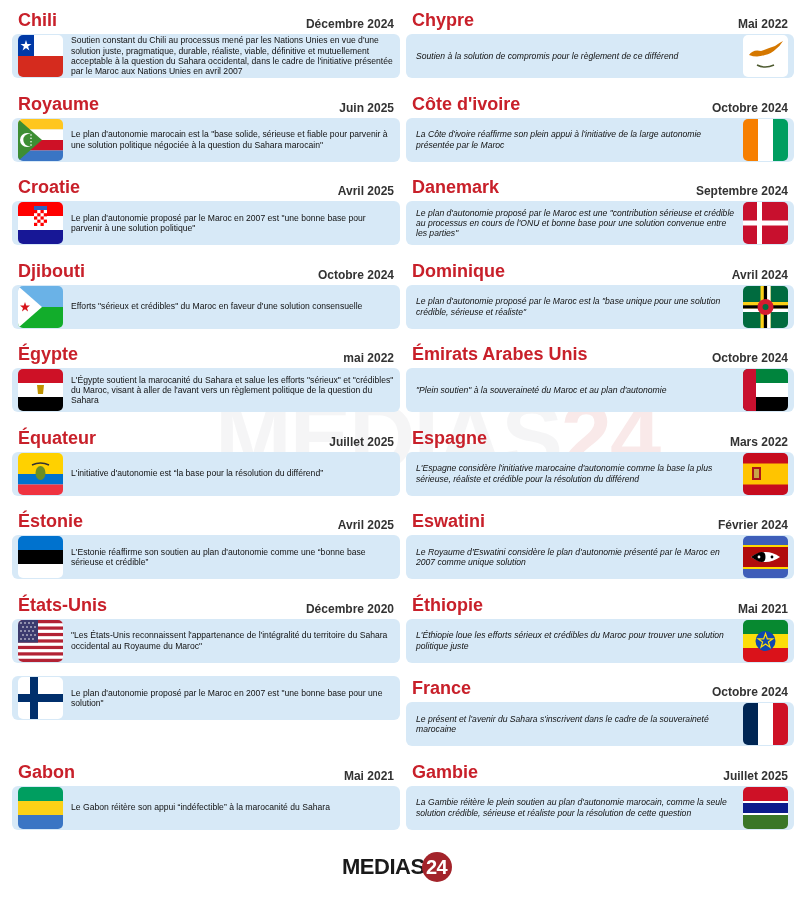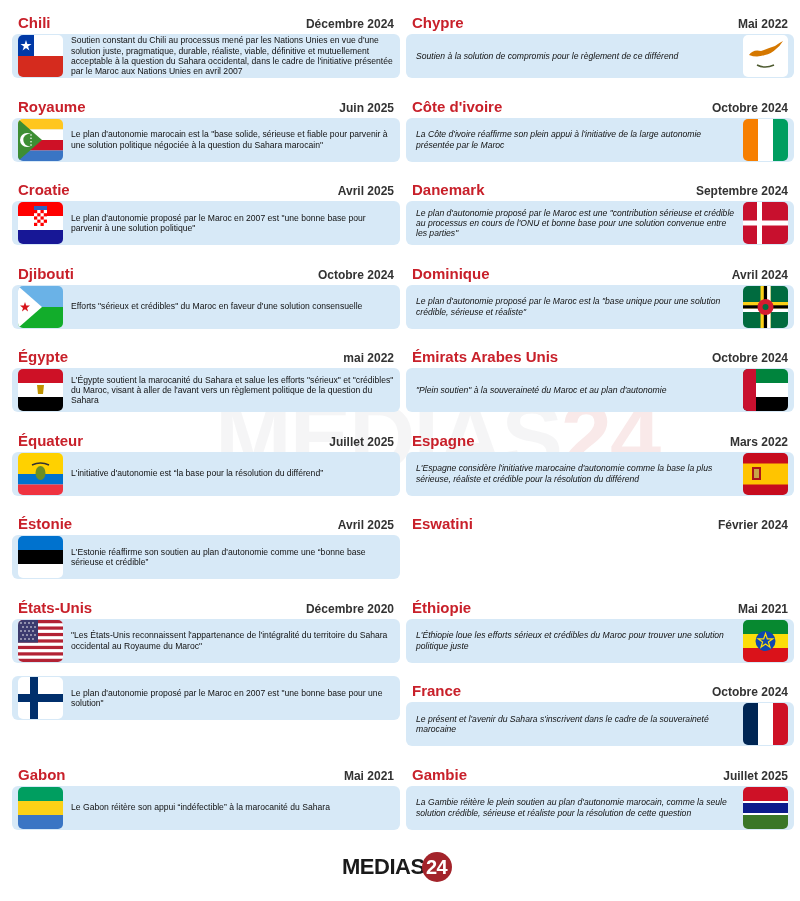--- a/index.html
+++ b/index.html
@@ -9,21 +9,21 @@
     position: absolute; left: 215px; top: 385px; font-size: 92px; font-weight: 900;
     color: rgba(200,200,205,0.18); letter-spacing: -2px; pointer-events: none; z-index: 0;
     font-family: "Liberation Sans", sans-serif;
   }
   .watermark .wm24 { color: rgba(200,40,40,0.10); }
   .grid { position: absolute; left: 12px; top: 8px; width: 782px; display: grid;
     grid-template-columns: 388px 388px; column-gap: 6px; z-index: 1; }
   .col { display: flex; flex-direction: column; }
   .entry { height: 83.5px; position: relative; }
   .entry-head { height: 26px; display: flex; justify-content: space-between; align-items: flex-end; padding: 0 6px 3px 6px; }
-  .country { color: #c8202a; font-weight: 700; font-size: 15px; }
+  .country { color: #c8202a; font-weight: 700; font-size: 18px; }
   .date { color: #333; font-size: 12px; font-weight: 700; }
   .card { background: #d7e9f7; border-radius: 6px; height: 44px; display: flex; align-items: center; padding: 0 6px; gap: 8px; }
   .card-text { font-size: 8.6px; line-height: 10.3px; color: #111; flex: 1; }
   .flag { width: 45px; height: 42px; border-radius: 5px; overflow: hidden; flex-shrink: 0; position: relative; }
   .flag svg { display: block; width: 100%; height: 100%; }
   .right .card-text { padding-left: 4px; font-style: italic; }
   .logo { position: absolute; left: 342px; top: 852px; font-size: 22px; font-weight: 900; letter-spacing: -0.5px; color: #1a1a1a; display: flex; align-items: center; z-index: 2; }
   .logo .l24 { display: inline-flex; align-items: center; justify-content: center; width: 30px; height: 30px; border-radius: 50%; background: #a3242b; color: #fff; font-size: 20px; margin-left: -3px; }
 </style>
 </head>
@@ -369,20 +369,34 @@
             </svg>
           </div>
       </div>
     </div>
 
     <div class="entry">
       <div class="entry-head">
           <span class="country">Eswatini</span>
           <span class="date">Février 2024</span>
         </div>
+      <div class="card">
+        <div class="card-text">Le Royaume d'Eswatini considère le plan d'autonomie présenté par le Maroc en 2007 comme unique solution</div>
+        <div class="flag">
+            <svg viewBox="0 0 45 42">
+              <rect width="45" height="42" fill="#3e5eb9"></rect>
+              <rect y="9" width="45" height="24" fill="#ffd900"></rect>
+              <rect y="11" width="45" height="20" fill="#b10c0c"></rect>
+              <path d="M8,21 Q22.5,11 37,21 Q22.5,31 8,21 Z" fill="#fff"></path>
+              <path d="M8,21 Q22.5,11 22.5,21 Q22.5,31 8,21 Z" fill="#000"></path>
+              <circle cx="16" cy="21" r="1.4" fill="#fff"></circle>
+              <circle cx="29" cy="21" r="1.4" fill="#000"></circle>
+            </svg>
+          </div>
+      </div>
     </div>
 
     <div class="entry">
       <div class="entry-head">
           <span class="country">Éthiopie</span>
           <span class="date">Mai 2021</span>
         </div>
       <div class="card">
         <div class="card-text">L'Éthiopie loue les efforts sérieux et crédibles du Maroc pour trouver une solution politique juste</div>
         <div class="flag">

